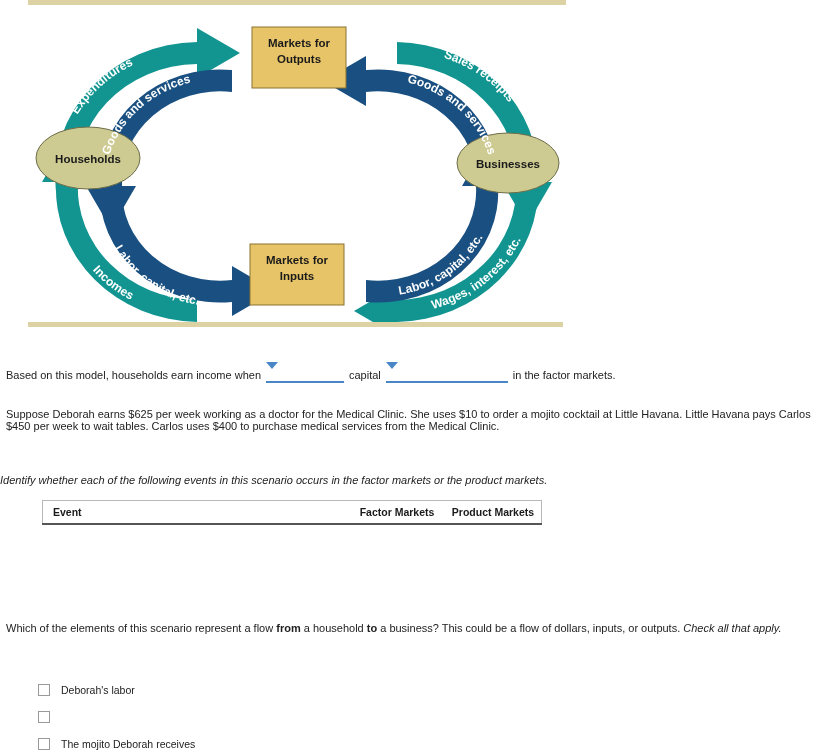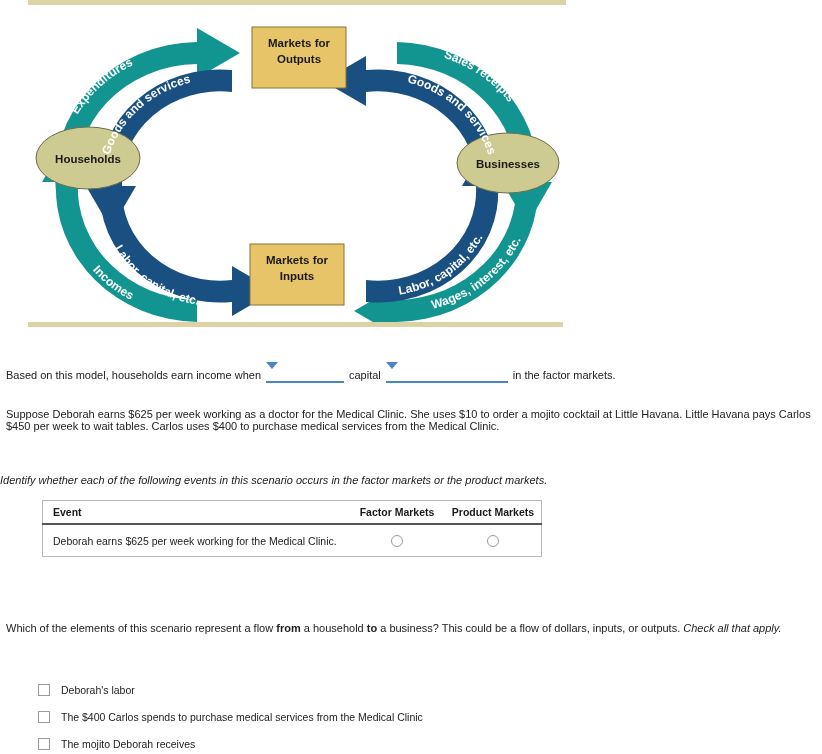--- a/index.html
+++ b/index.html
@@ -330,42 +330,32 @@
 
 <table id="events-table">
   <thead>
     <tr>
       <th>Event</th>
       <th class="col-opt">Factor Markets</th>
       <th class="col-opt">Product Markets</th>
     </tr>
   </thead>
   <tbody>
-    <tr>
-      <td>Deborah earns $625 per week working for the Medical Clinic.</td>
-      <td class="opt">
-        <span class="radio"></span>
-      </td>
-      <td class="opt">
-        <span class="radio"></span>
-      </td>
-    </tr>
   </tbody>
 </table>
 
 <div id="flow-question" class="q-text">
   <span>Which of the elements of this scenario represent a flow </span><b>from</b><span> a household </span><b>to</b><span> a business? This could be a flow of dollars, inputs, or outputs. </span><i>Check all that apply.</i>
 </div>
 
 <div id="checkbox-list">
   <div class="check-row">
     <span class="checkbox"></span>
     <span>Deborah's labor</span>
   </div>
   <div class="check-row">
     <span class="checkbox"></span>
-    <span>The $400 Carlos spends to purchase medical services from the Medical Clinic</span>
   </div>
   <div class="check-row">
     <span class="checkbox"></span>
     <span>The mojito Deborah receives</span>
   </div>
 </div>
 
 </body></html>

